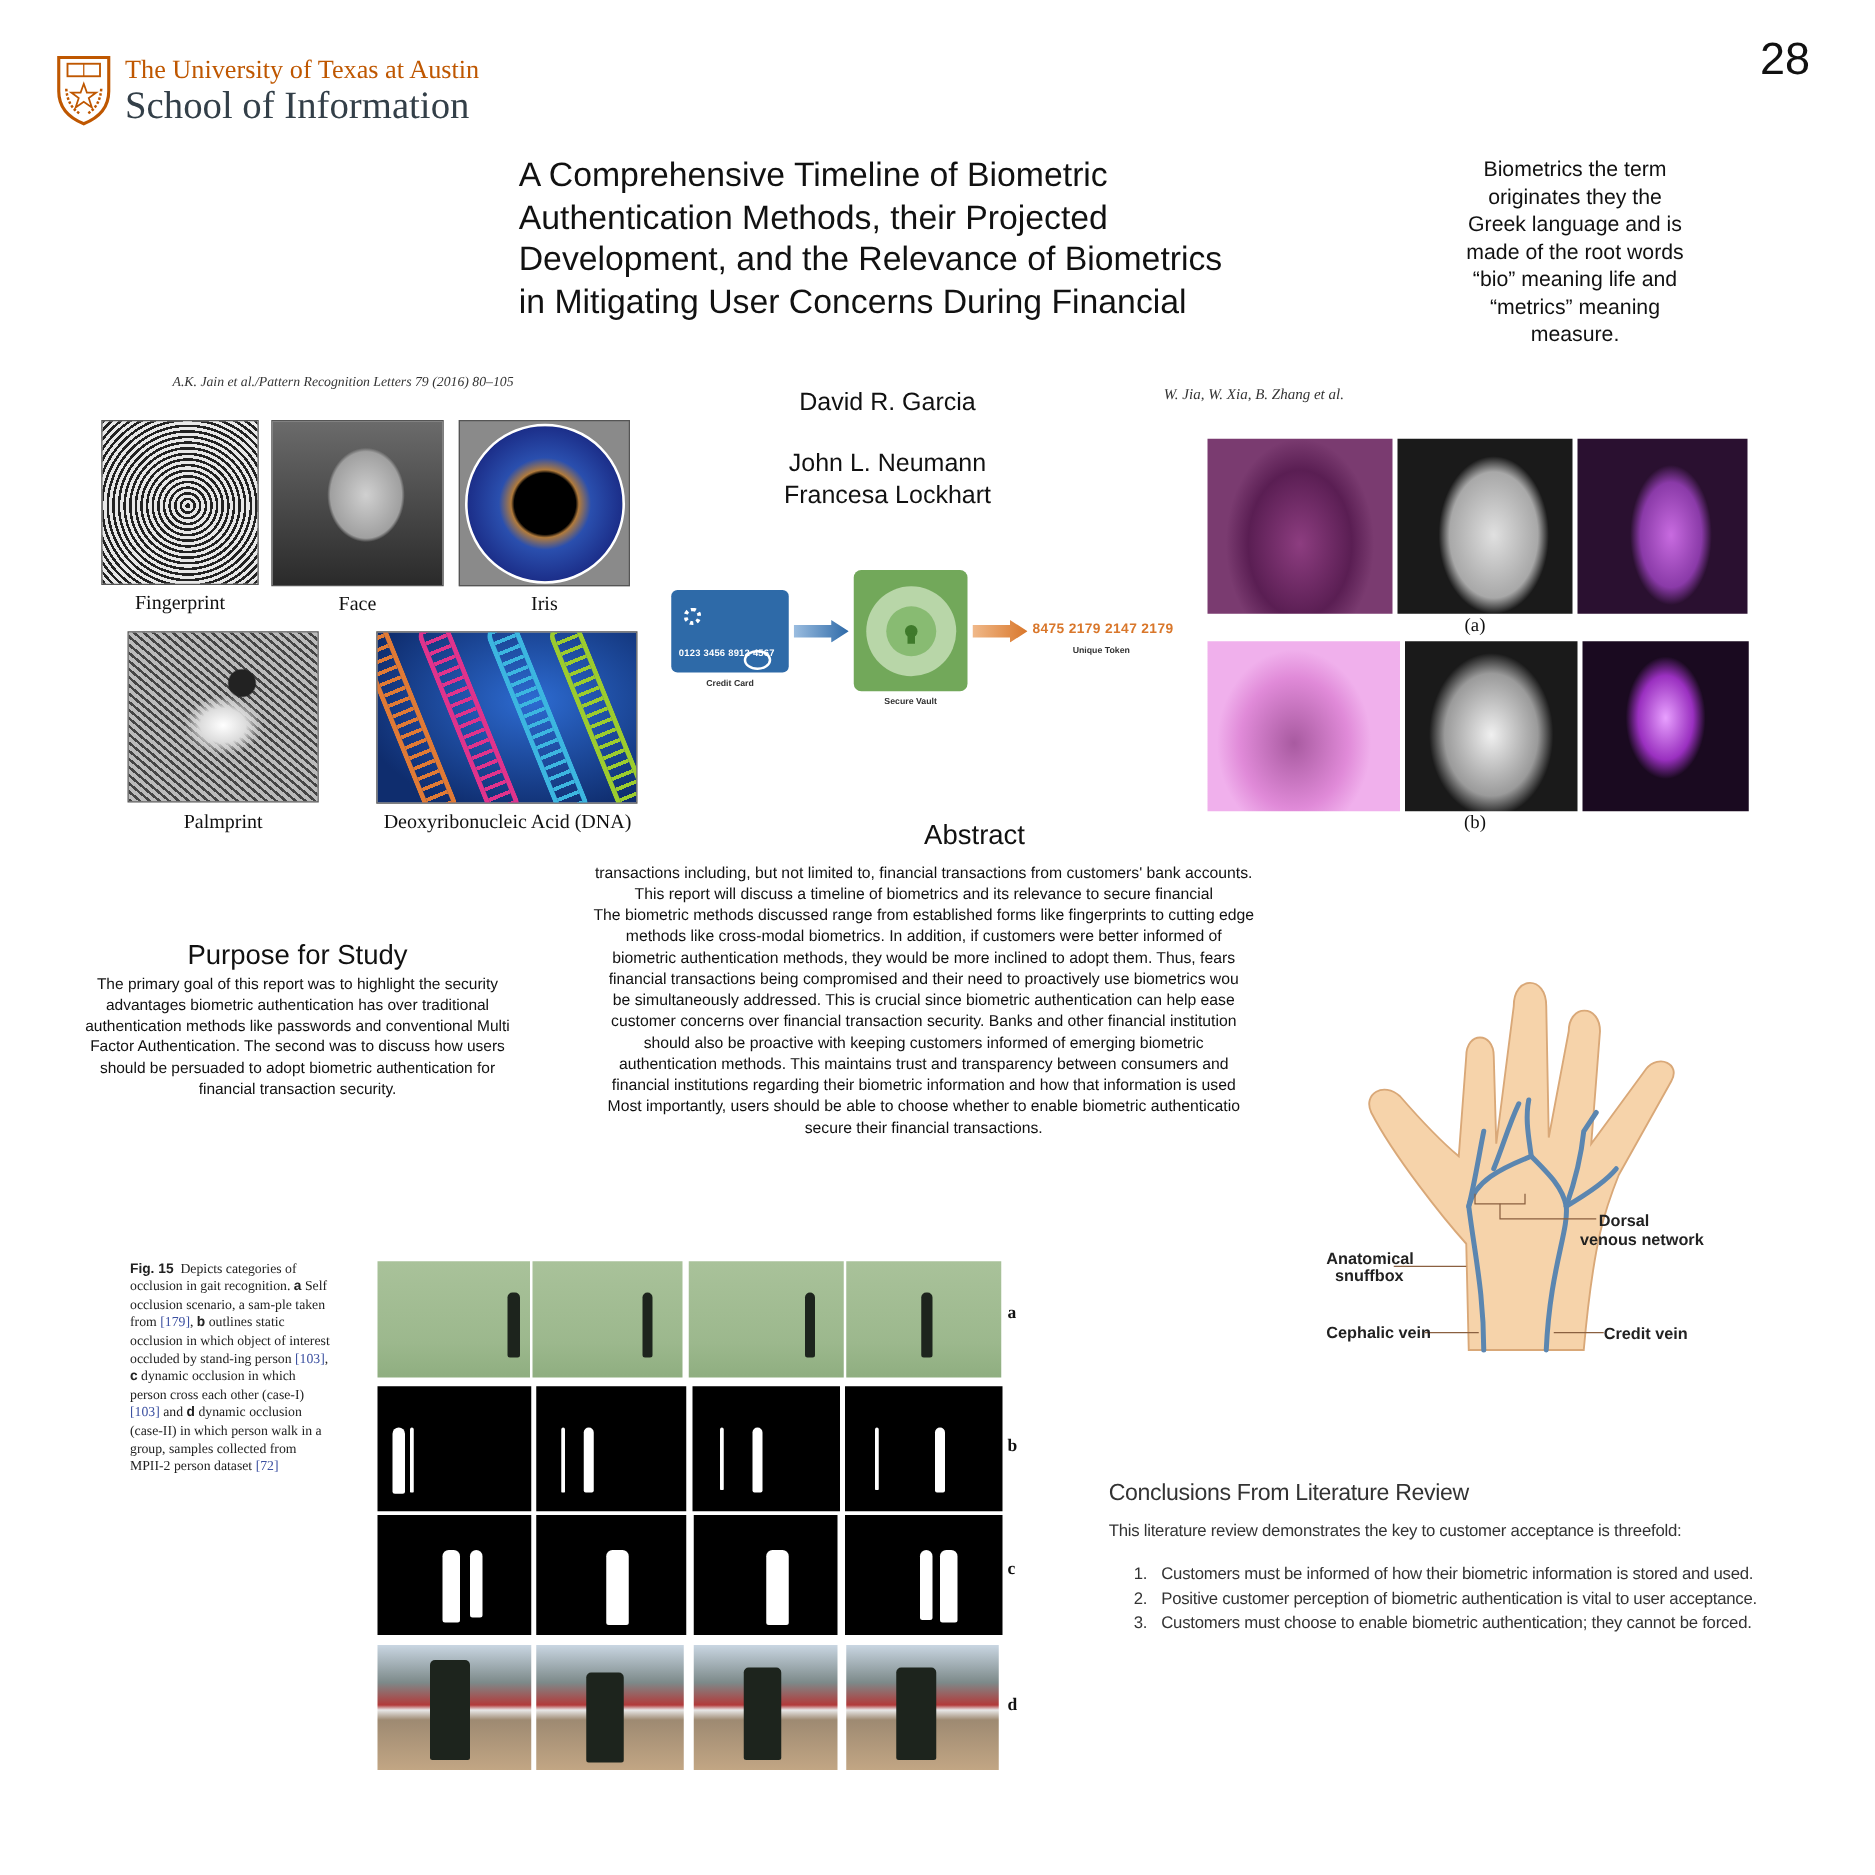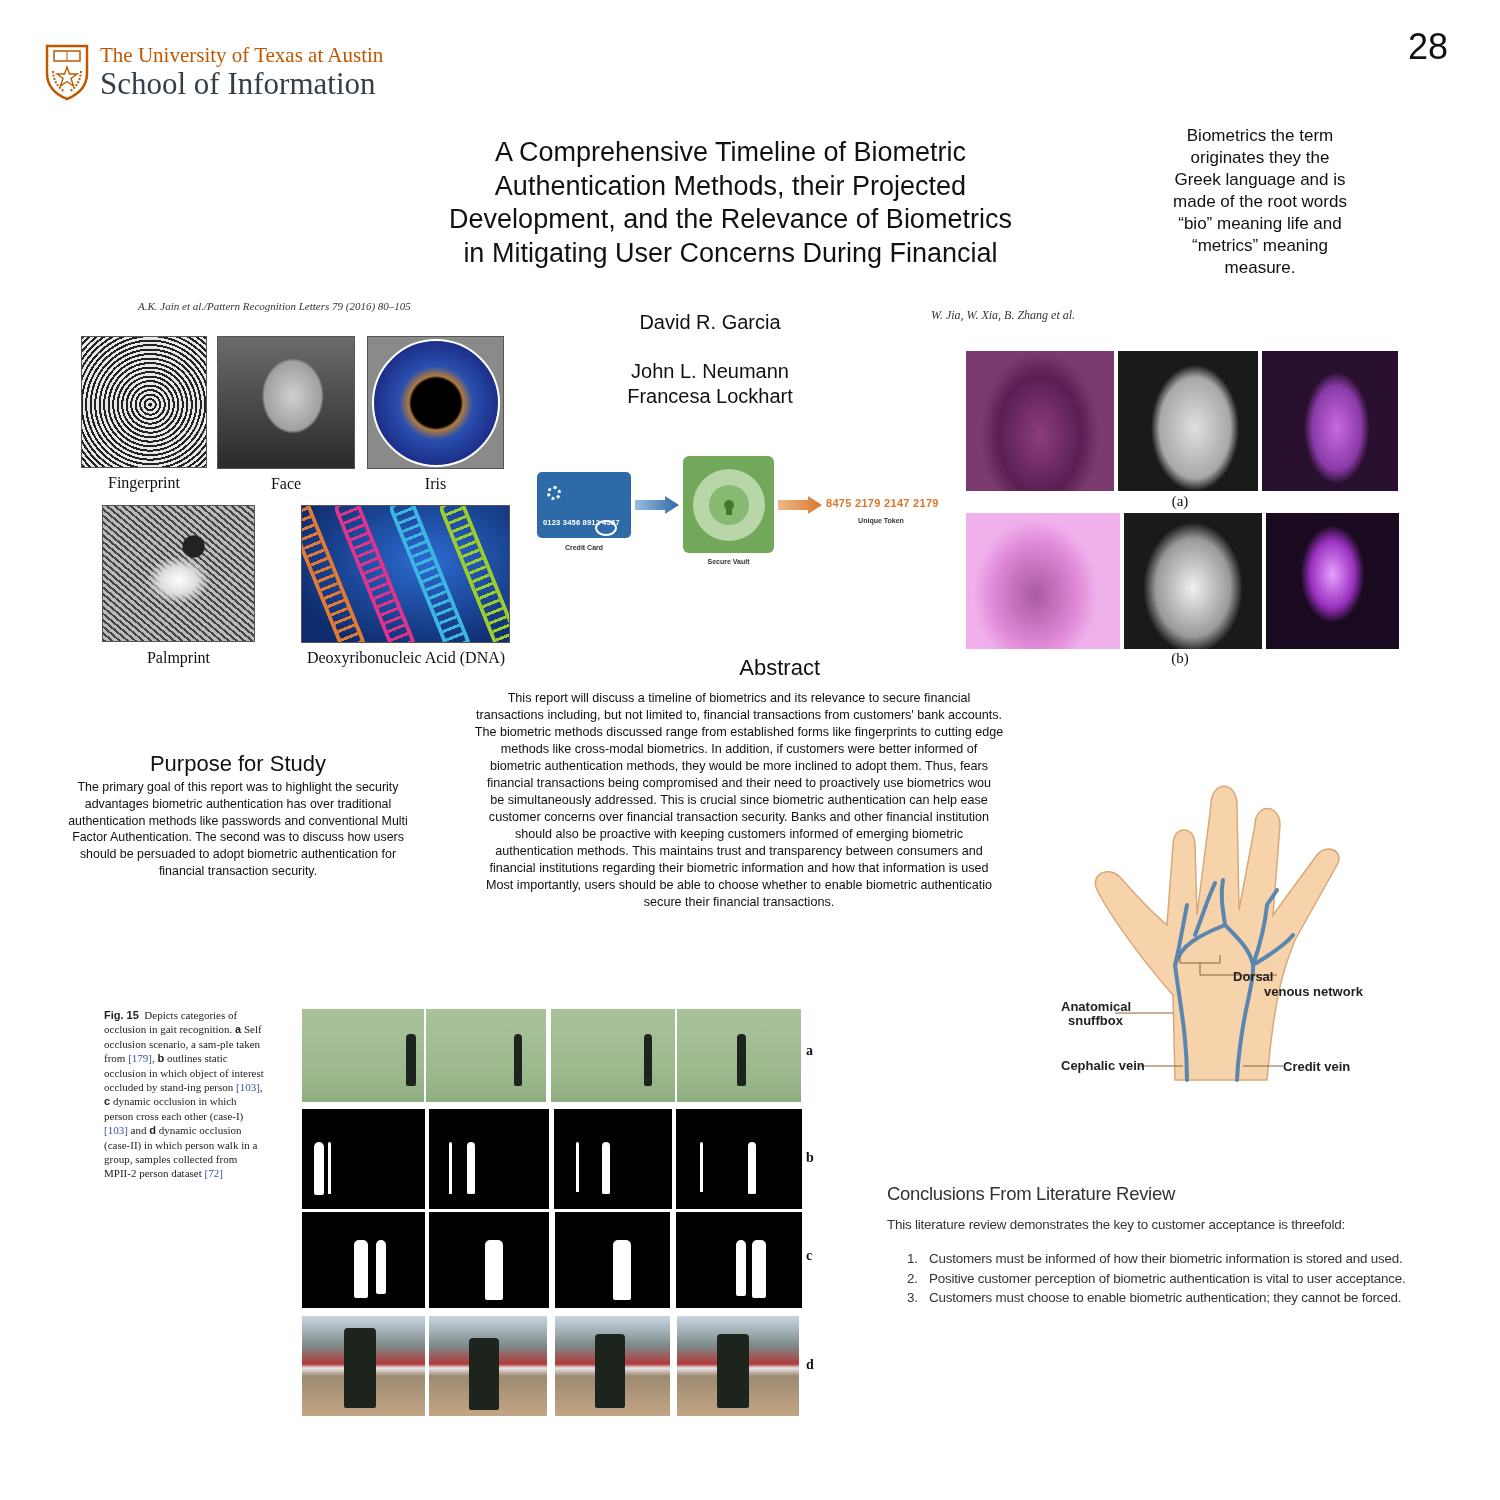--- a/index.html
+++ b/index.html
@@ -9,21 +9,21 @@
 
   
   .logo { left: 44px; top: 42px; width: 360px; height: 60px; display: flex; align-items: center; }
   .shield { width: 46px; height: 58px; margin-right: 10px; }
   .logo-text { display: flex; flex-direction: column; line-height: 1; }
   .logo-line1 { font-family: "Liberation Serif", "DejaVu Serif", serif; color: #bf5700; font-size: 21px; }
   .logo-line2 { font-family: "Liberation Serif", "DejaVu Serif", serif; color: #333f48; font-size: 31px; margin-top: 2px; }
   .page-num { right: 52px; top: 26px; font-size: 36px; color: #111; }
 
   
-  .title { left: 433px; top: 124px; width: 595px; text-align: center; font-size: 27px; line-height: 33.5px; color: #111; margin-top: 12px; }
+  .title { left: 415px; top: 124px; width: 595px; font-size: 27px; line-height: 33.5px; color: #111; }
   .authors { left: 560px; top: 310px; width: 300px; text-align: center; font-size: 20px; line-height: 25px; }
   .authors .a1 { margin-bottom: 24px; }
 
   
   .definition { left: 1150px; top: 125px; width: 220px; text-align: center; font-size: 17px; line-height: 22px; }
 
   
   .cite { font-family: "Liberation Serif", "DejaVu Serif", serif; font-style: italic; font-size: 11px; color: #333; }
   .cite-left { left: 138px; top: 300px; }
   .mod-img { border: 1px solid #555; overflow: hidden; }
@@ -194,22 +194,22 @@
 <div class="vein-img" style="left:1118px;top:351px;width:140px;height:140px;background:radial-gradient(ellipse 42% 60% at 55% 55%,#e0e0e0,#a8a8a8 60%,#1a1a1a 75%);"></div>
 <div class="vein-img" style="left:1262px;top:351px;width:136px;height:140px;background:radial-gradient(ellipse 30% 50% at 55% 55%,#c86be0,#8a3aa8 60%,#2a1030 80%);"></div>
 <div class="abs sub-label" style="left:1150px;top:493px;width:60px;">(a)</div>
 <div class="vein-img" style="left:966px;top:513px;width:154px;height:136px;background:radial-gradient(ellipse 40% 55% at 45% 60%,#a85aa0,#e08ad8 70%,#f0b0ec);"></div>
 <div class="vein-img" style="left:1124px;top:513px;width:138px;height:136px;background:radial-gradient(ellipse 45% 60% at 50% 55%,#f0f0f0,#9a9a9a 60%,#1a1a1a 80%);"></div>
 <div class="vein-img" style="left:1266px;top:513px;width:133px;height:136px;background:radial-gradient(ellipse 30% 45% at 50% 45%,#e8a0ff,#9a30c0 55%,#1a0a20 80%);"></div>
 <div class="abs sub-label" style="left:1150px;top:650px;width:60px;">(b)</div>
 
 <div class="abs abstract-title">Abstract</div>
 <div class="abs abstract-body">
+  <div>transactions including, but not limited to, financial transactions from customers' bank accounts.</div>
   <div>This report will discuss a timeline of biometrics and its relevance to secure financial</div>
-  <div>transactions including, but not limited to, financial transactions from customers' bank accounts.</div>
   <div>The biometric methods discussed range from established forms like fingerprints to cutting edge</div>
   <div>methods like cross-modal biometrics. In addition, if customers were better informed of</div>
   <div>biometric authentication methods, they would be more inclined to adopt them. Thus, fears</div>
   <div>financial transactions being compromised and their need to proactively use biometrics wou</div>
   <div>be simultaneously addressed. This is crucial since biometric authentication can help ease</div>
   <div>customer concerns over financial transaction security. Banks and other financial institution</div>
   <div>should also be proactive with keeping customers informed of emerging biometric</div>
   <div>authentication methods. This maintains trust and transparency between consumers and</div>
   <div>financial institutions regarding their biometric information and how that information is used</div>
   <div>Most importantly, users should be able to choose whether to enable biometric authenticatio</div>
@@ -239,21 +239,21 @@
     <path d="M140 170 C148 150 152 135 160 118"></path>
   </g>
   <g stroke="#8a6040" stroke-width="1" fill="none">
     <path d="M125 190 L125 198 L165 198 L165 190"></path>
     <path d="M145 198 L145 210 L222 210"></path>
     <line x1="60" y1="248" x2="118" y2="248"></line>
     <line x1="85" y1="301" x2="128" y2="301"></line>
     <line x1="188" y1="301" x2="228" y2="301"></line>
   </g>
 </svg>
-<div class="abs anat-label" style="left:1233px;top:970px;">Dorsal</div>
+<div class="abs anat-label" style="left:1279px;top:970px;">Dorsal</div>
 <div class="abs anat-label" style="left:1264px;top:985px;">venous network</div>
 <div class="abs anat-label" style="left:1061px;top:1000px;">Anatomical</div>
 <div class="abs anat-label" style="left:1068px;top:1014px;">snuffbox</div>
 <div class="abs anat-label" style="left:1061px;top:1059px;">Cephalic vein</div>
 <div class="abs anat-label" style="left:1283px;top:1060px;">Credit vein</div>
 
 <div class="abs fig15-caption">
   <b>Fig. 15</b>&nbsp;
   <span>Depicts categories of occlusion in gait recognition. </span><b>a</b><span> Self occlusion scenario, a sam-ple taken from </span><span class="ref">[179]</span><span>, </span><b>b</b><span> outlines static occlusion in which object of interest occluded by stand-ing person </span><span class="ref">[103]</span><span>, </span><b>c</b><span> dynamic occlusion in which person cross each other (case-I) </span><span class="ref">[103]</span><span> and </span><b>d</b><span> dynamic occlusion (case-II) in which person walk in a group, samples collected from MPII-2 person dataset </span><span class="ref">[72]</span>
 </div>

